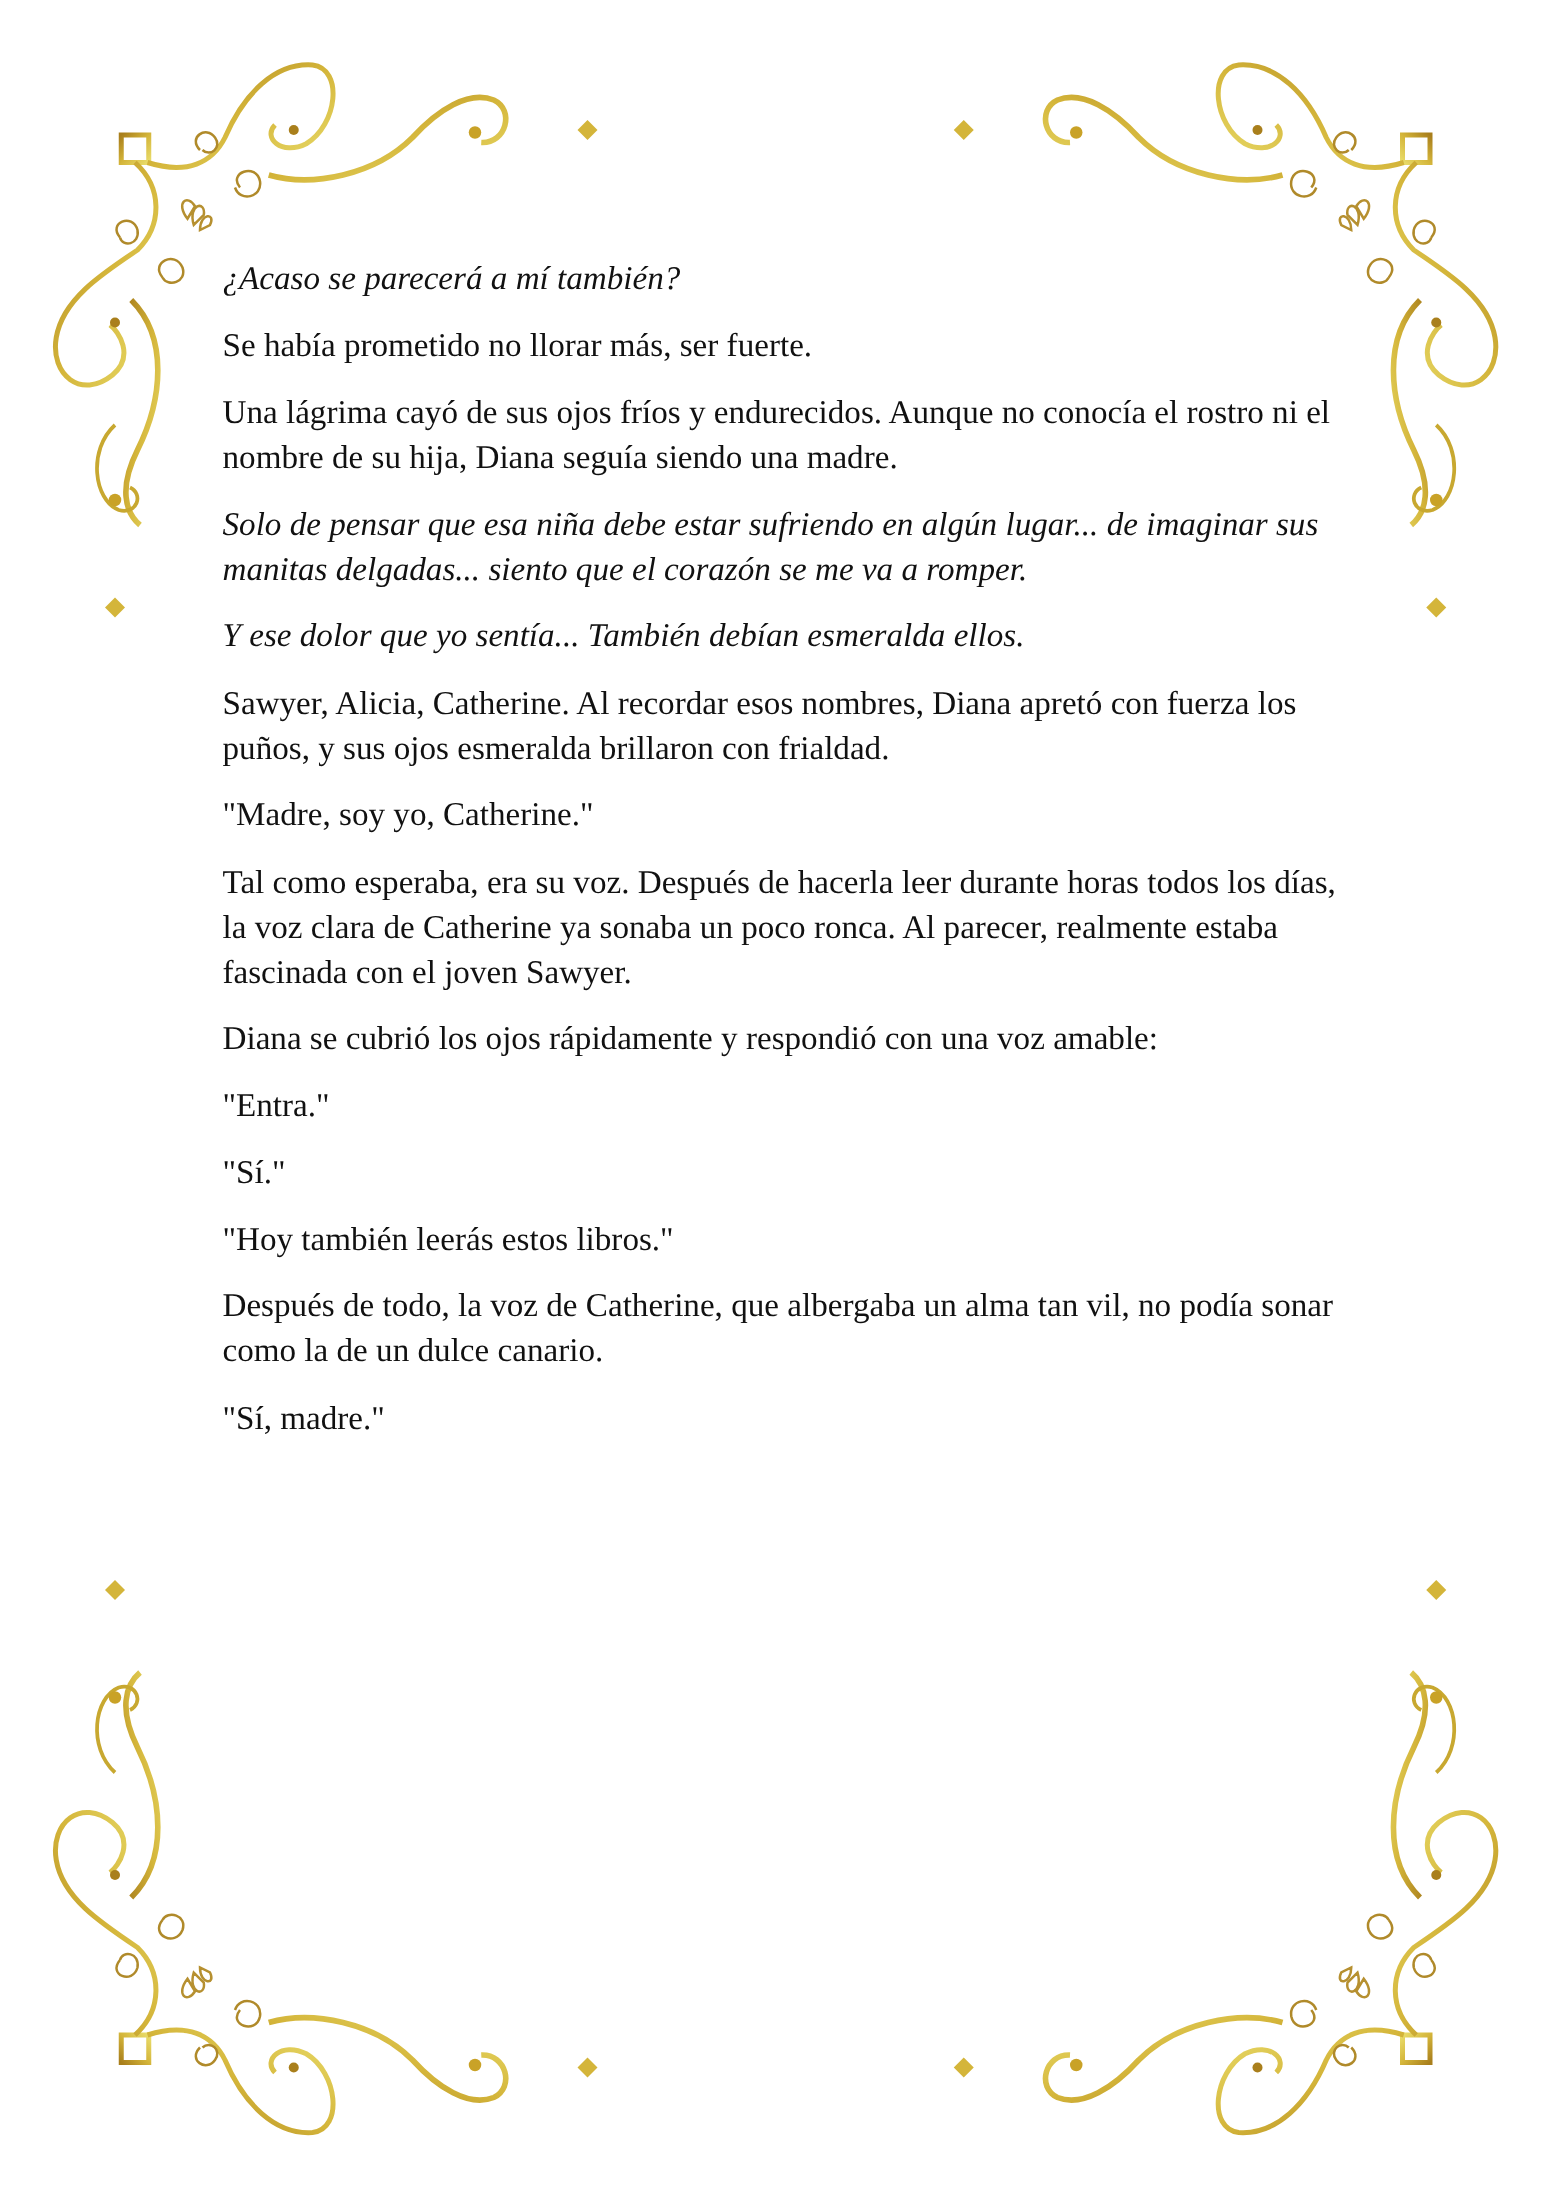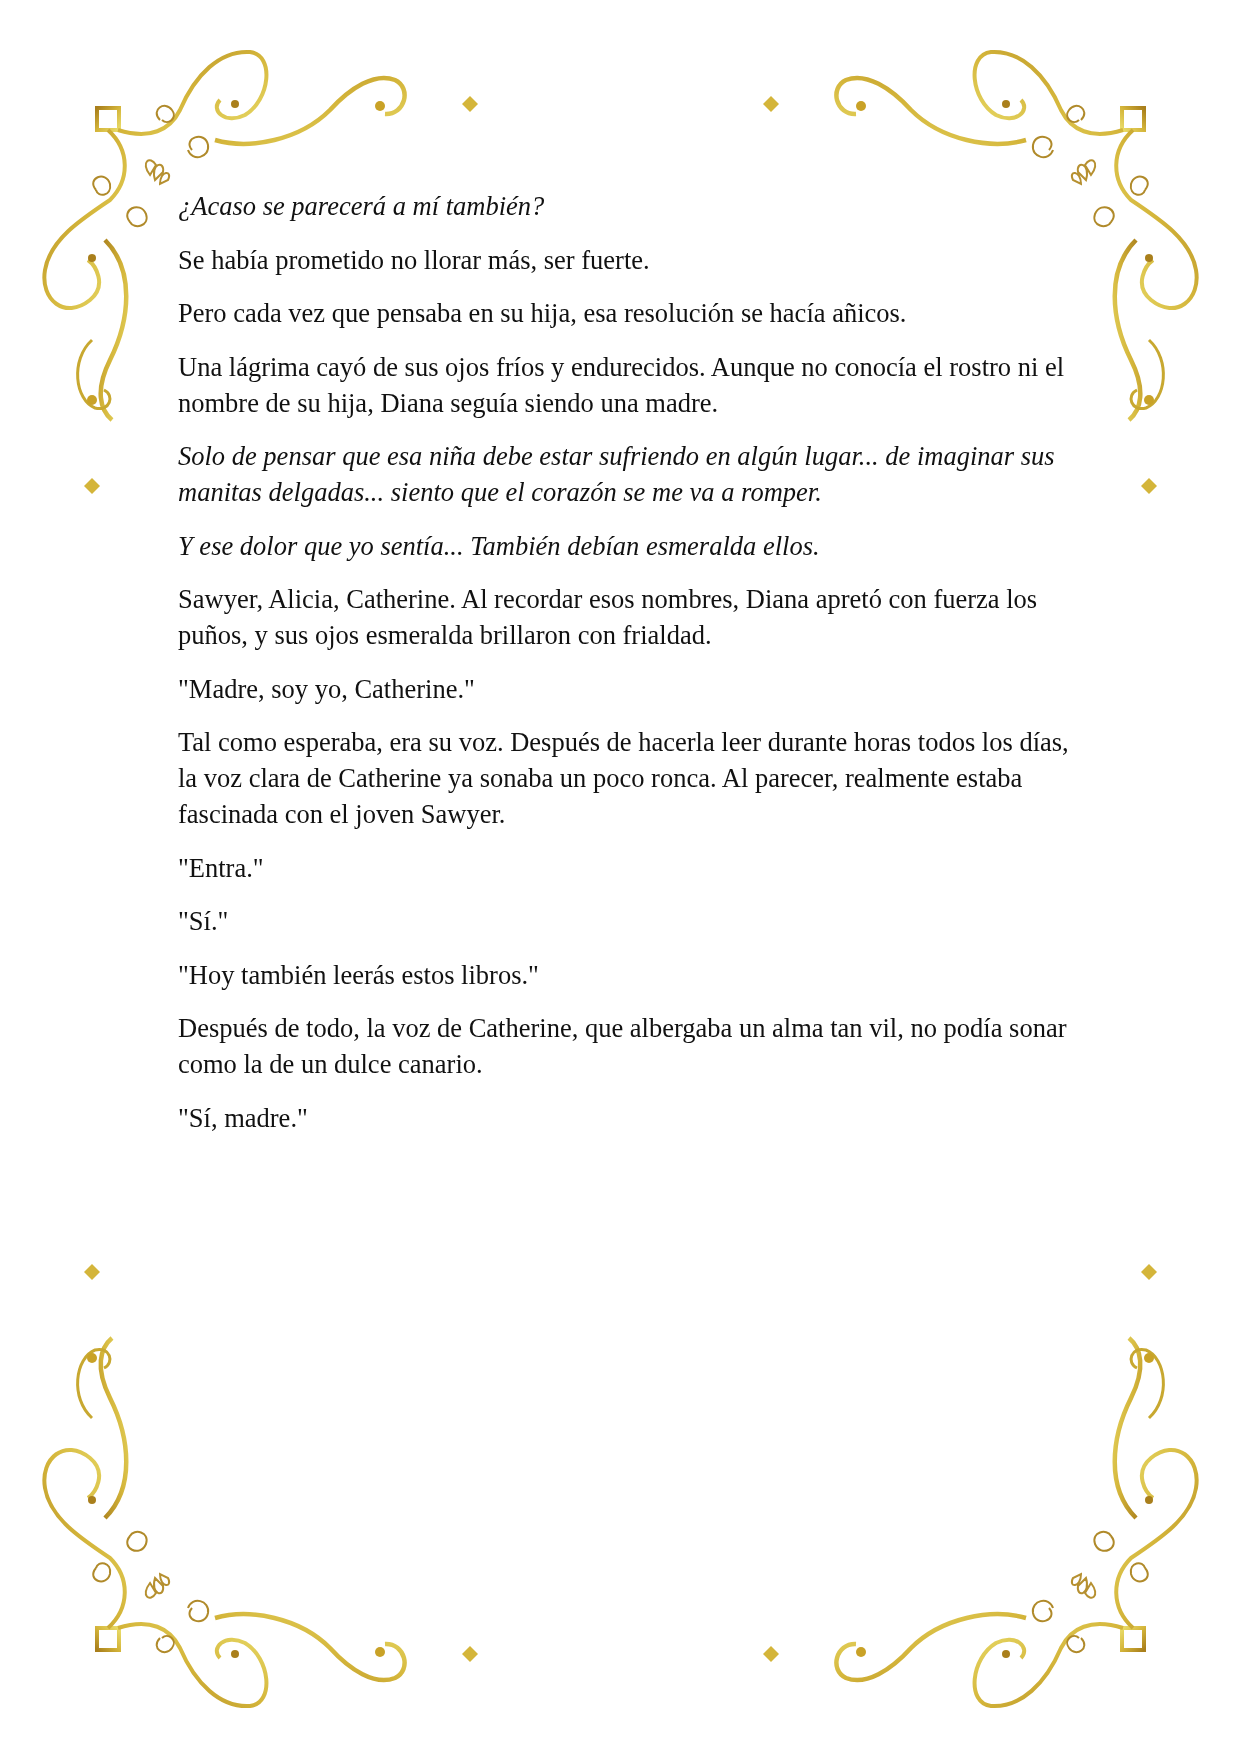--- a/index.html
+++ b/index.html
@@ -2,21 +2,21 @@
 <html><head>
 <meta charset="utf-8">
 <style>
   html, body { margin: 0; padding: 0; background: #ffffff; }
   body { width: 1241px; height: 1755px; position: relative; overflow: hidden; }
   .page { position: absolute; left: 0; top: 0; width: 1241px; height: 1755px; background: #ffffff; }
   .frame { position: absolute; left: 0; top: 0; width: 1241px; height: 1755px; pointer-events: none; }
   .content {
     position: absolute;
     left: 178px;
-    top: 188px;
+    top: 204px;
     width: 900px;
     font-family: "Liberation Serif", "DejaVu Serif", serif;
     font-size: 26.5px;
     line-height: 36px;
     color: #111111;
   }
   .content p { margin: 0 0 17.5px 0; }
   .content p.it { font-style: italic; }
 </style>
 </head>
@@ -83,26 +83,26 @@
 
     <use href="#corner"></use>
     <use href="#corner" transform="translate(1241 0) scale(-1 1)"></use>
     <use href="#corner" transform="translate(0 1758) scale(1 -1)"></use>
     <use href="#corner" transform="translate(1241 1758) scale(-1 -1)"></use>
   </svg>
 
   <div class="content">
     <p class="it">¿Acaso se parecerá a mí también?</p>
     <p>Se había prometido no llorar más, ser fuerte.</p>
-    <p>Pero cada vez que pensaba en su hija, esa resolución se hacía añicos.</p>
     <p>Una lágrima cayó de sus ojos fríos y endurecidos. Aunque no conocía el rostro ni el nombre de su hija, Diana seguía siendo una madre.</p>
     <p class="it">Solo de pensar que esa niña debe estar sufriendo en algún lugar... de imaginar sus manitas delgadas... siento que el corazón se me va a romper.</p>
     <p class="it">Y ese dolor que yo sentía... También debían esmeralda ellos.</p>
     <p>Sawyer, Alicia, Catherine. Al recordar esos nombres, Diana apretó con fuerza los puños, y sus ojos esmeralda brillaron con frialdad.</p>
     <p>"Madre, soy yo, Catherine."</p>
     <p>Tal como esperaba, era su voz. Después de hacerla leer durante horas todos los días, la voz clara de Catherine ya sonaba un poco ronca. Al parecer, realmente estaba fascinada con el joven Sawyer.</p>
+    <p>Diana se cubrió los ojos rápidamente y respondió con una voz amable:</p>
     <p>"Entra."</p>
     <p>"Sí."</p>
     <p>"Hoy también leerás estos libros."</p>
     <p>Después de todo, la voz de Catherine, que albergaba un alma tan vil, no podía sonar como la de un dulce canario.</p>
     <p>"Sí, madre."</p>
   </div>
 </div>
 
 </body></html>

